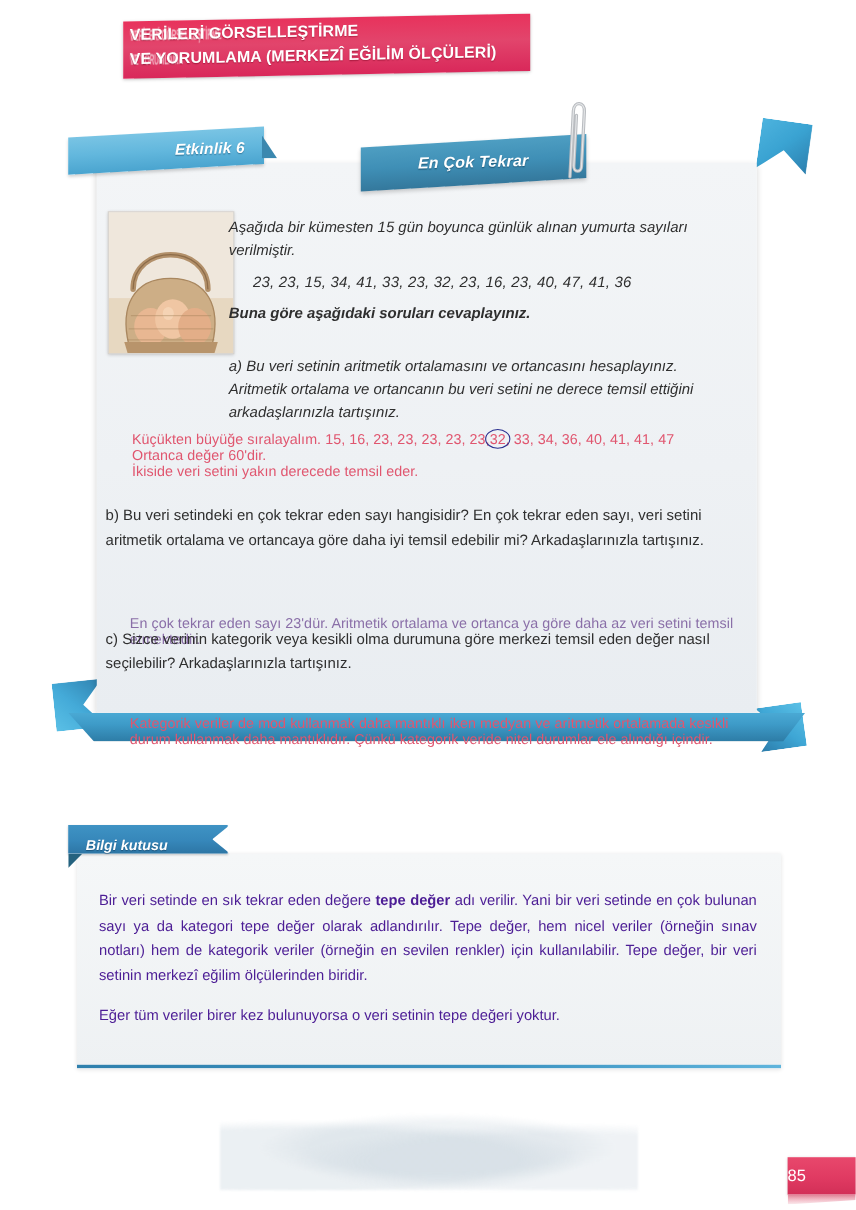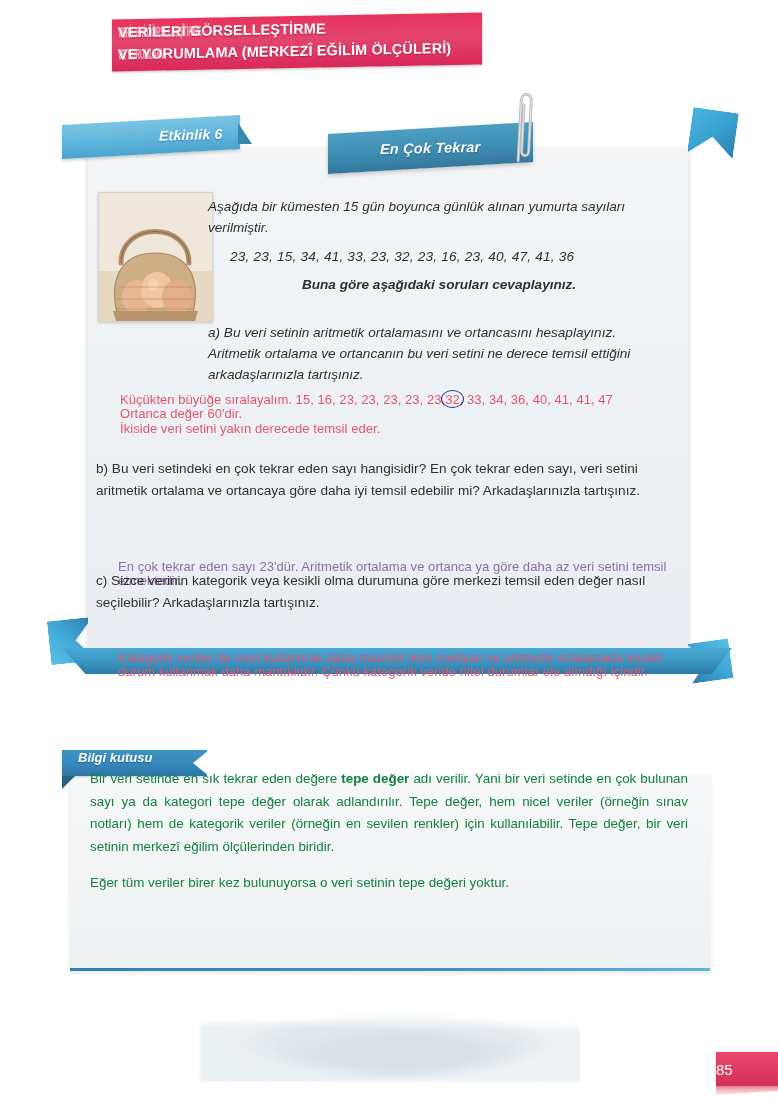--- a/index.html
+++ b/index.html
@@ -197,21 +197,21 @@
     line-height: 21px;
     color: #2f2f2f;
     font-style: italic;
   }
   .body-col p { margin: 0 0 2px 0; }
   .data-list {
     margin: 8px 0 7px 22px !important;
     font-size: 13.6px;
     letter-spacing: .2px;
   }
-  .bold-q { font-weight: 700; text-align: center; }
+  .bold-q { font-weight: 700; }
 
   
   .q-wide {
     position: absolute;
     left: 96px;
     width: 588px;
     font-size: 13.6px;
     line-height: 22px;
     color: #2f2f2f;
   }
@@ -249,21 +249,21 @@
 
   
   .bilgi-banner {
     position: absolute;
     left: 62px;
     top: 750px;
     width: 145px;
     height: 26px;
     background: linear-gradient(180deg,#3f93c4 0%,#3687ba 55%,#2d76a5 100%);
     display: flex;
-    align-items: flex-start;
+    align-items: flex-end;
     padding-left: 16px;
     box-sizing: border-box;
     box-shadow: 0 1px 2px rgba(0,0,0,.2);
   }
   .bilgi-banner span {
     color: #ffffff;
     font-weight: 700;
     font-size: 13px;
     font-style: italic;
     text-shadow: 0 1px 1px rgba(0,40,70,.45);
@@ -295,26 +295,26 @@
     position: absolute;
     left: 70px;
     top: 968px;
     width: 640px;
     height: 3px;
     background: linear-gradient(90deg,#2f80ad 0%, #3c93c1 60%, #5fb4dc 100%);
   }
   .bilgi-text {
     position: absolute;
     left: 90px;
-    top: 768px;
+    top: 808px;
     width: 598px;
     font-size: 13.4px;
     line-height: 22.5px;
     text-align: justify;
-    color: #15803d;
+    color: #4c1d95;
   }
   .bilgi-text p { margin: 0 0 14px 0; }
   .bilgi-text p:last-child { margin-bottom: 0; }
   .bilgi-text b { font-weight: 700; }
 
   
   .watermark {
     position: absolute;
     bottom: 18px;
     left: 200px;

